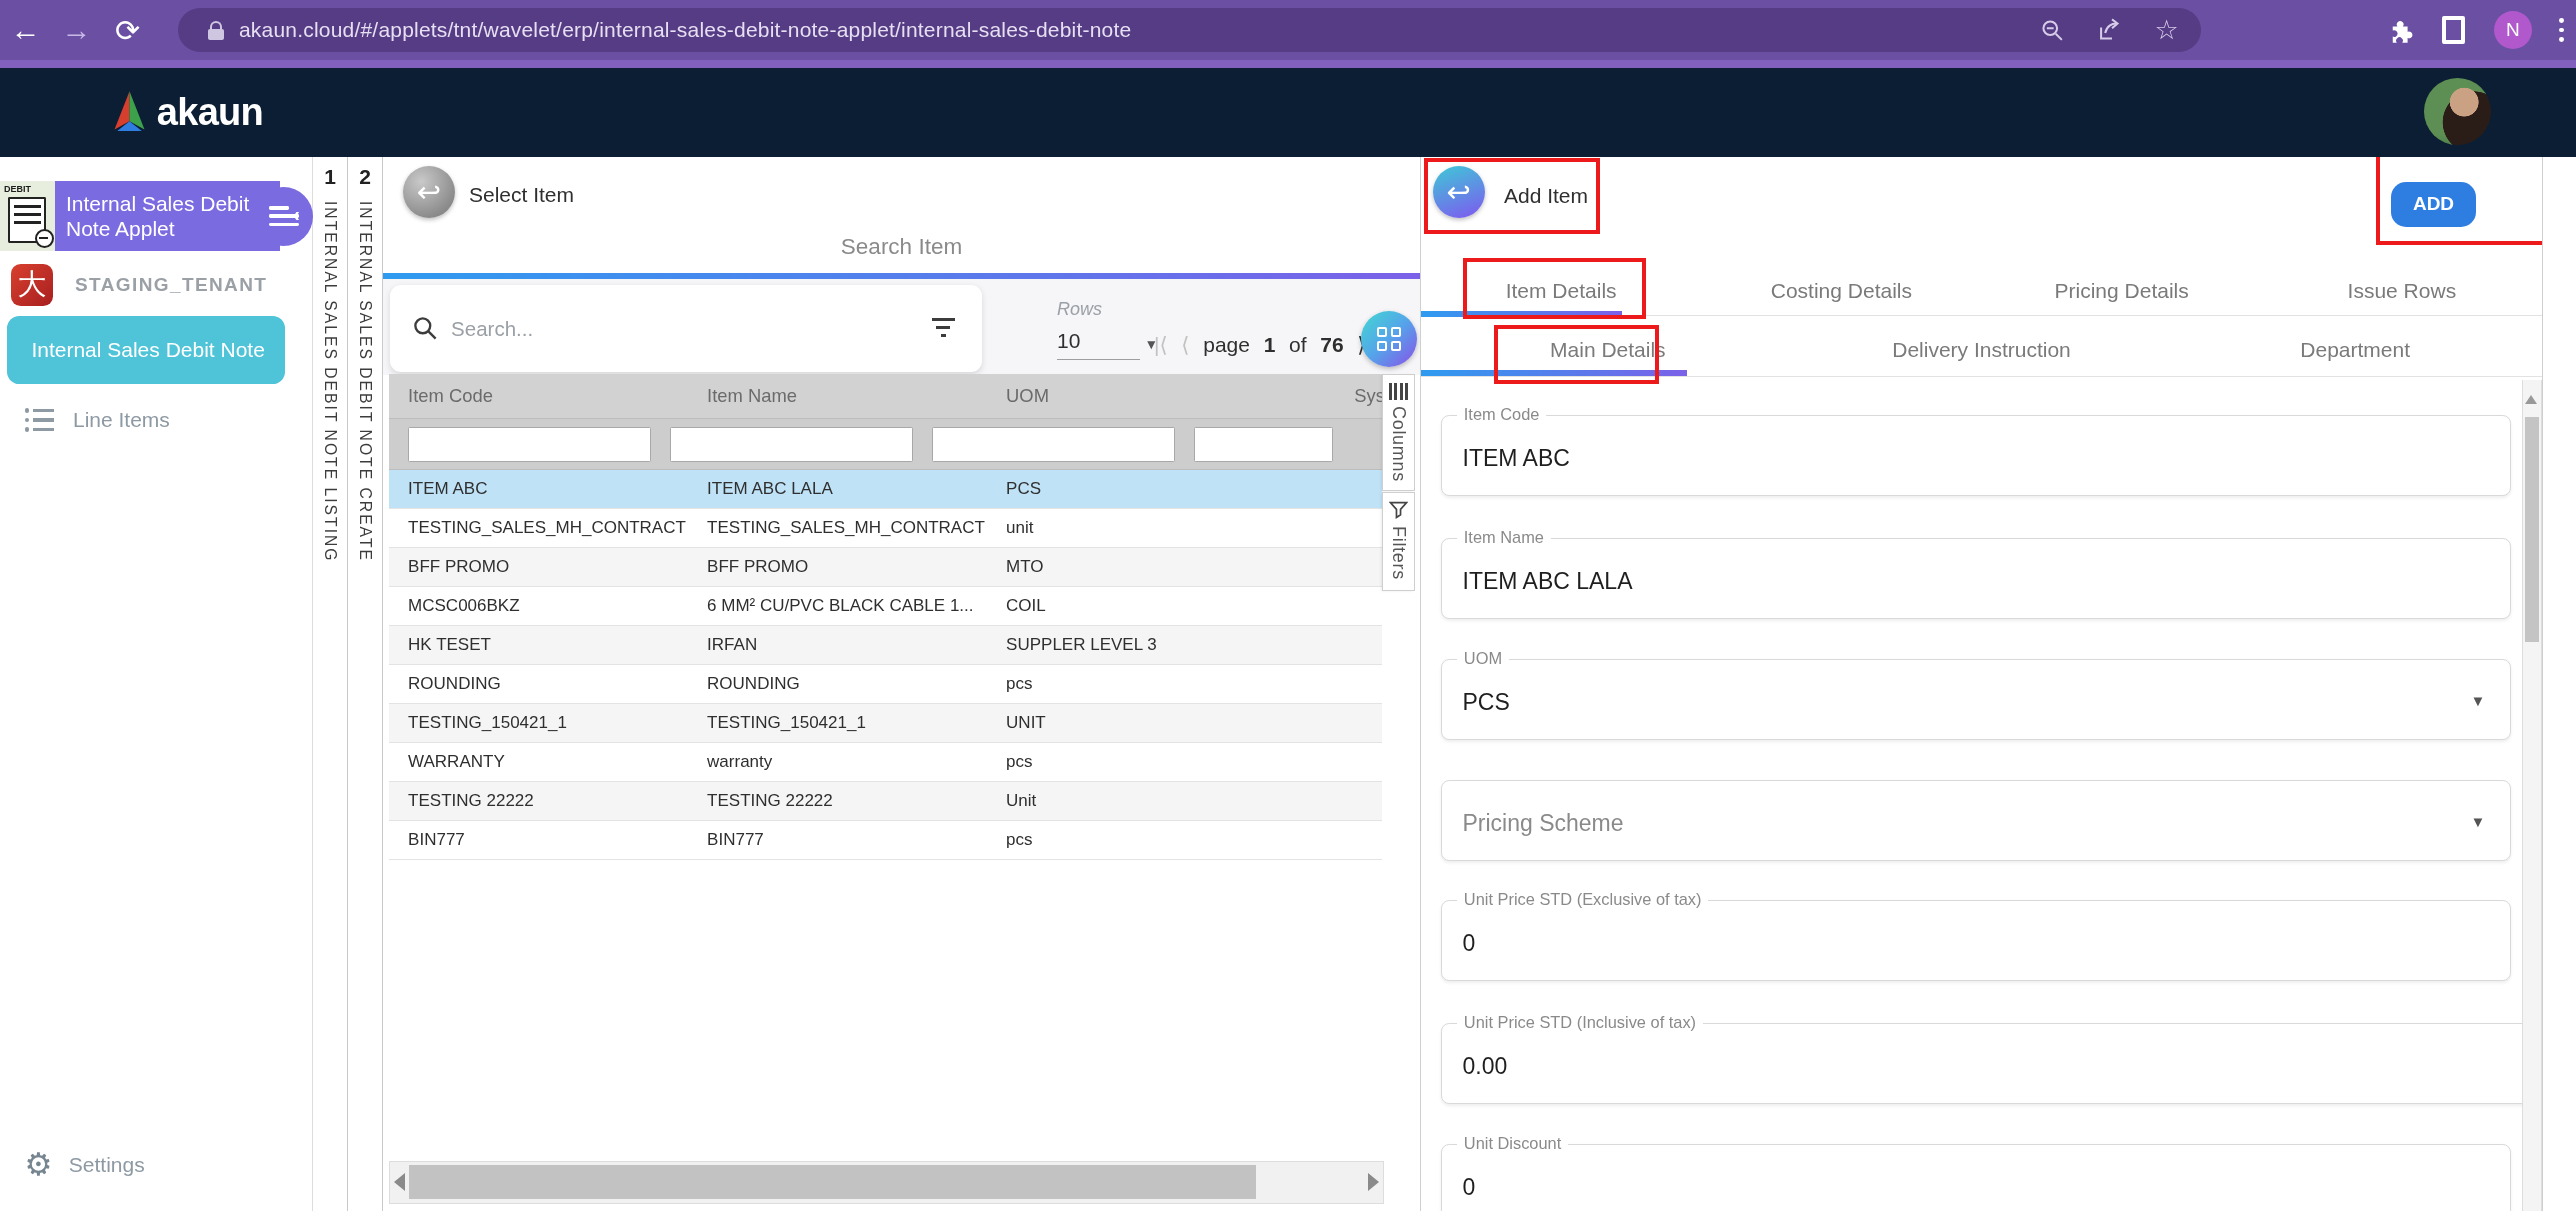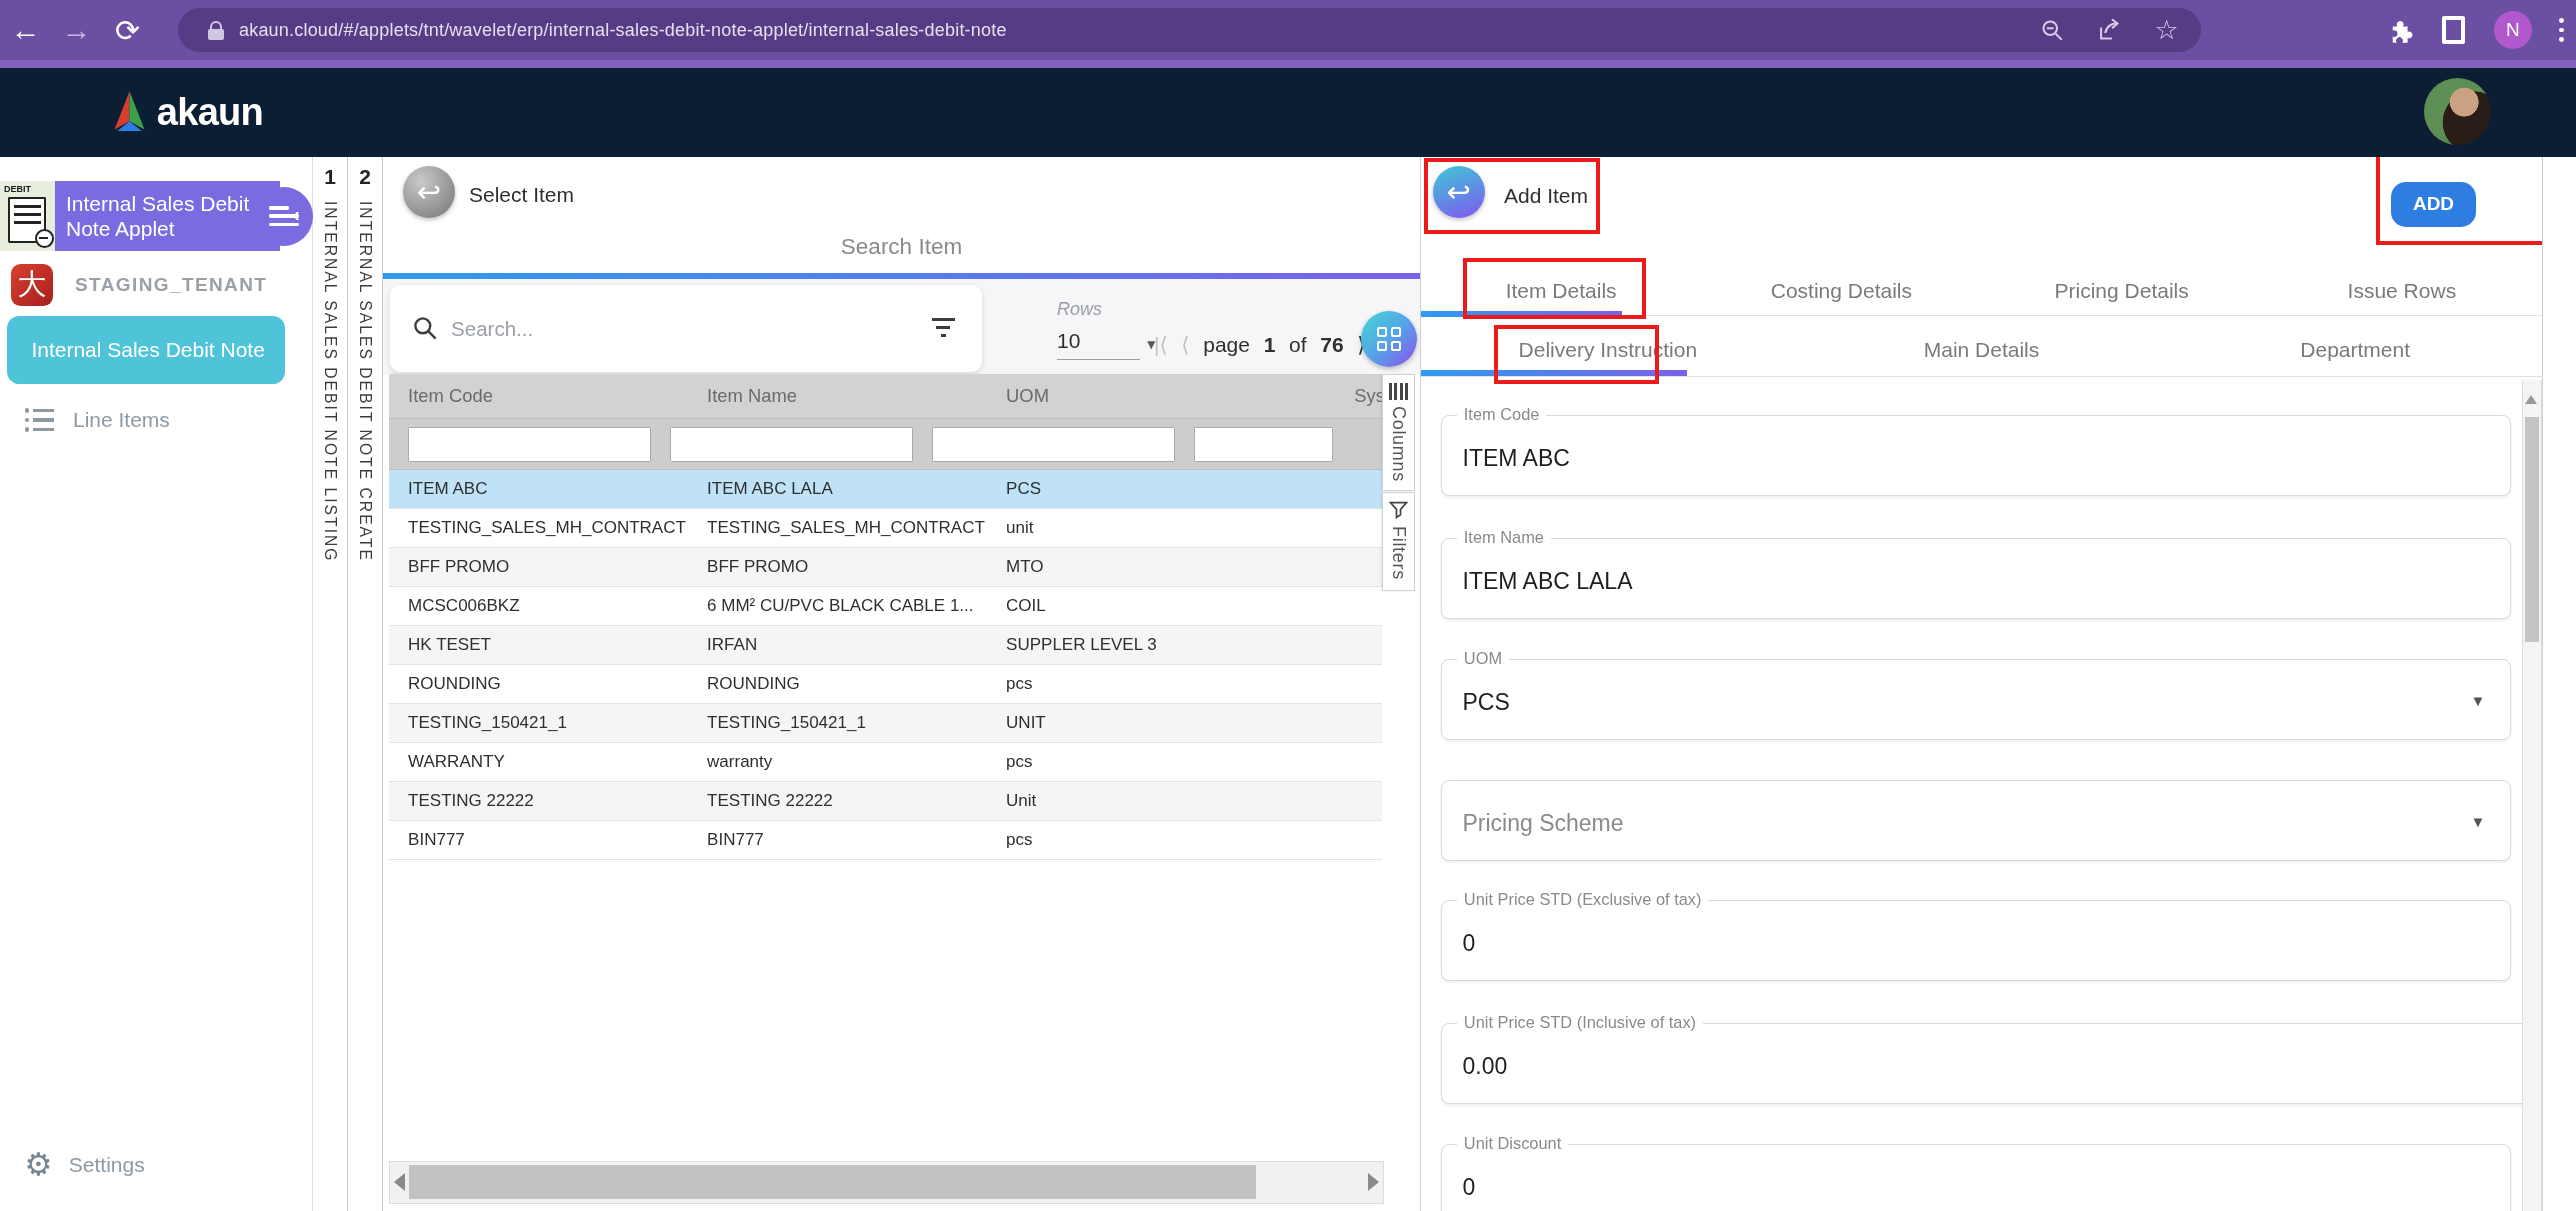--- a/index.html
+++ b/index.html
@@ -8,21 +8,21 @@
   .abs{position:absolute;}
   
   #chrome{left:0;top:0;width:2576px;height:60px;background:#6a4fa3;display:flex;align-items:center;}
   #chrome .navic{color:#fff;font-size:30px;width:51px;text-align:center;cursor:pointer;}
   #chrome .navic.fwd{color:#c9b9e6;}
   #urlpill{position:relative;margin-left:24.6px;width:2023px;height:44px;background:#563c85;border-radius:23px;
            display:flex;align-items:center;overflow:hidden;}
   .lockwrap{margin-left:30px;margin-right:15px;position:relative;width:16.4px;height:20.5px;}
   .lockbody{position:absolute;left:0;top:9px;width:16.4px;height:11px;background:#cfc6e2;border-radius:2px;}
   .lockarc{position:absolute;left:2px;top:1.4px;width:8.2px;height:8.2px;border:2.7px solid #cfc6e2;border-bottom:none;border-radius:6.8px 6.8px 0 0;}
-  #urltext{font-size:18px;color:#e6dff2;letter-spacing:0.2px;white-space:nowrap;}
+  #urltext{font-size:21px;color:#e6dff2;letter-spacing:0.2px;white-space:nowrap;}
   #pillicons{position:absolute;right:20.5px;top:0;height:44px;display:flex;align-items:center;gap:30px;}
   #chromeright{position:absolute;right:12.3px;top:0;height:60px;display:flex;align-items:center;gap:27px;}
   .cicon{width:27px;height:27px;display:flex;align-items:center;justify-content:center;}
   #avatarN{width:38px;height:38px;border-radius:50%;background:#b158cc;color:#fff;font-size:19px;
            display:flex;align-items:center;justify-content:center;}
   .kebab{display:flex;flex-direction:column;gap:4.8px;}
   .kebab span{width:4.8px;height:4.8px;border-radius:50%;background:#fff;}
   #strip{left:0;top:60px;width:2576px;height:8.2px;background:#8161bd;}
   
   #appbar{left:0;top:68px;width:2576px;height:89px;background:#0b1e33;display:flex;align-items:center;}
@@ -419,22 +419,22 @@
 
       <div id="tabsRow">
         <span class="tab">Item Details</span>
         <span class="tab">Costing Details</span>
         <span class="tab">Pricing Details</span>
         <span class="tab">Issue Rows</span>
       </div>
       <div id="tabInd"></div>
 
       <div id="subTabsRow">
+        <span class="tab">Main Details</span>
         <span class="tab">Delivery Instruction</span>
-        <span class="tab">Main Details</span>
         <span class="tab">Department</span>
       </div>
       <div id="subInd"></div>
 
       <div class="fcard" style="top:258px;">
         <span class="flabel">Item Code</span>
         <span class="fvalue">ITEM ABC</span>
       </div>
       <div class="fcard" style="top:381px;">
         <span class="flabel">Item Name</span>

